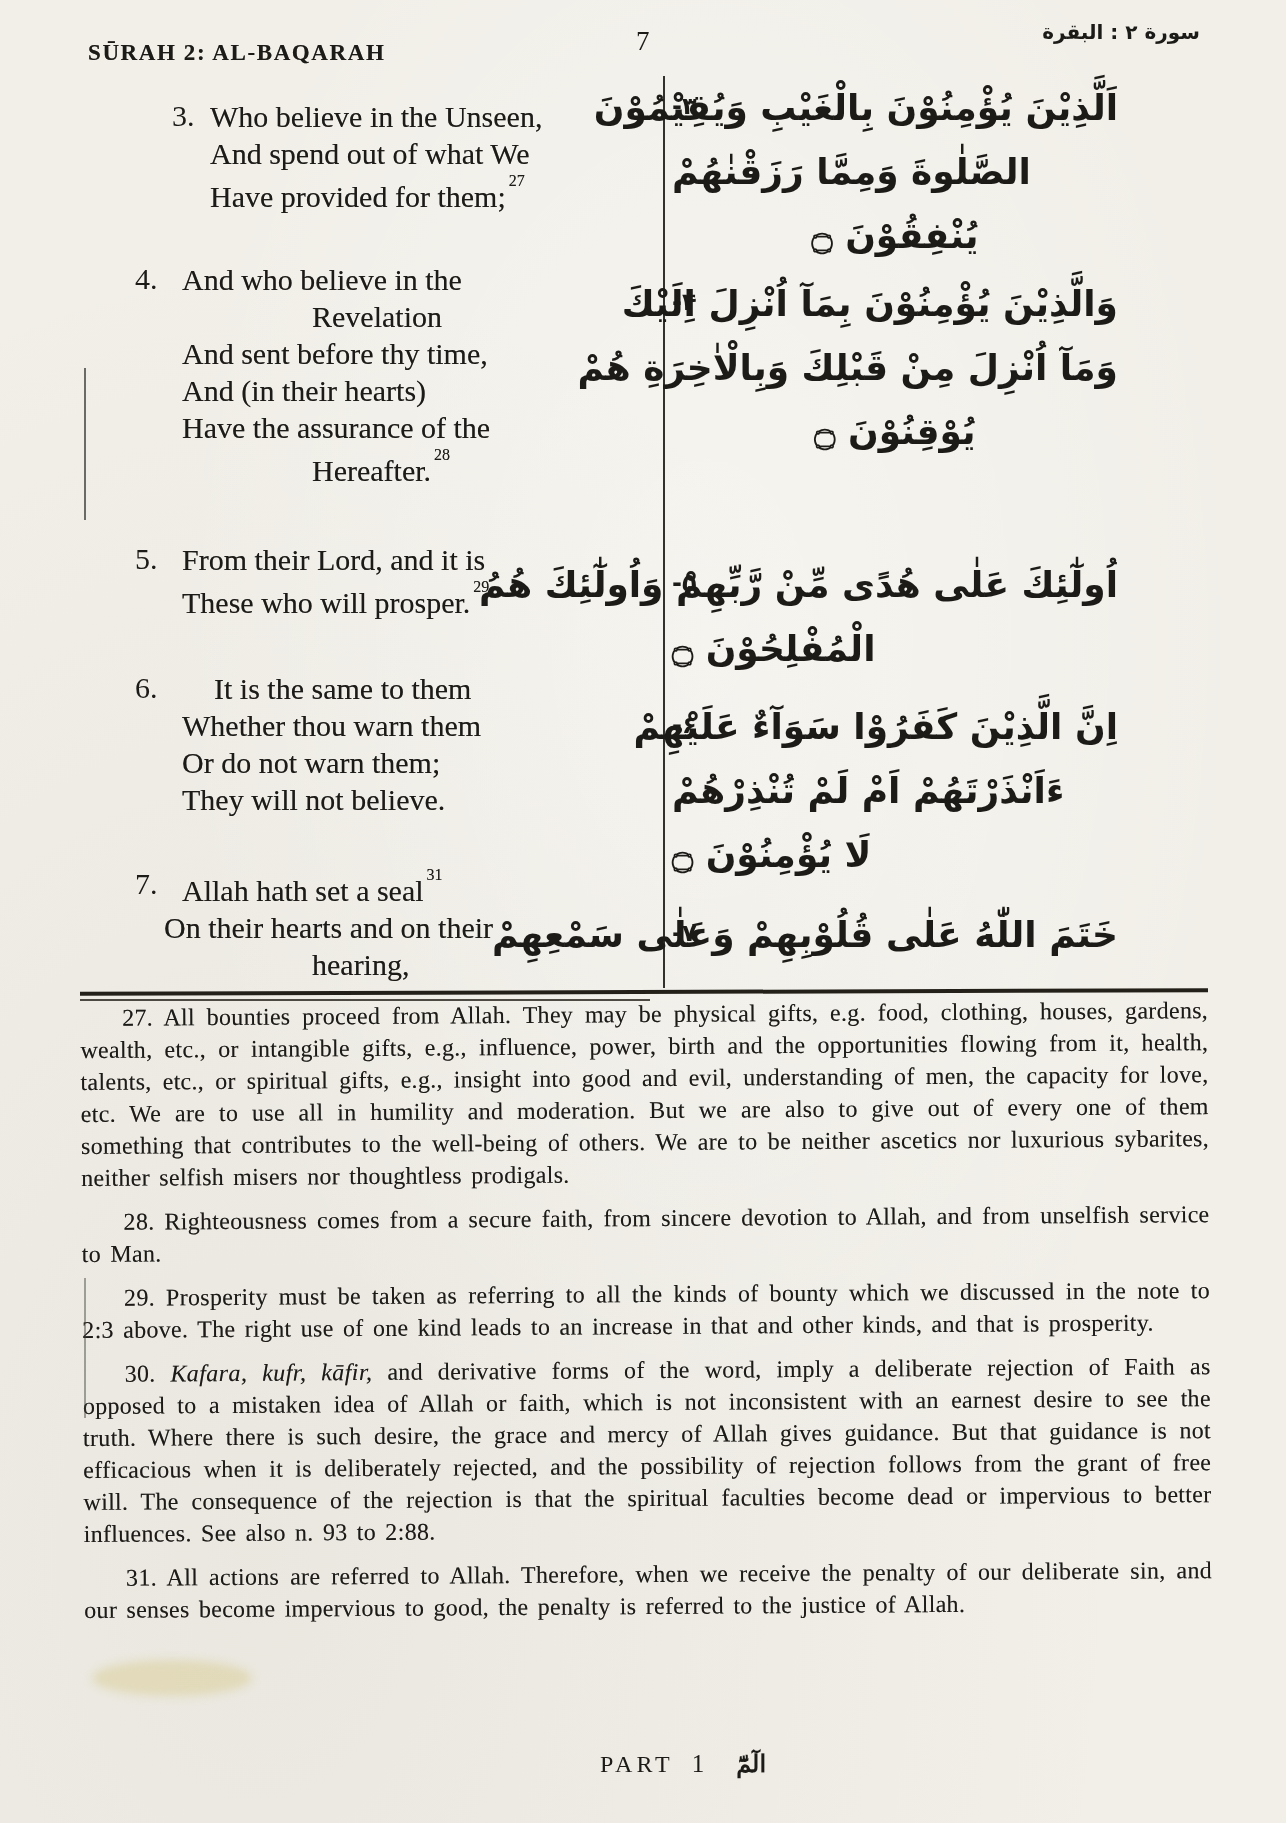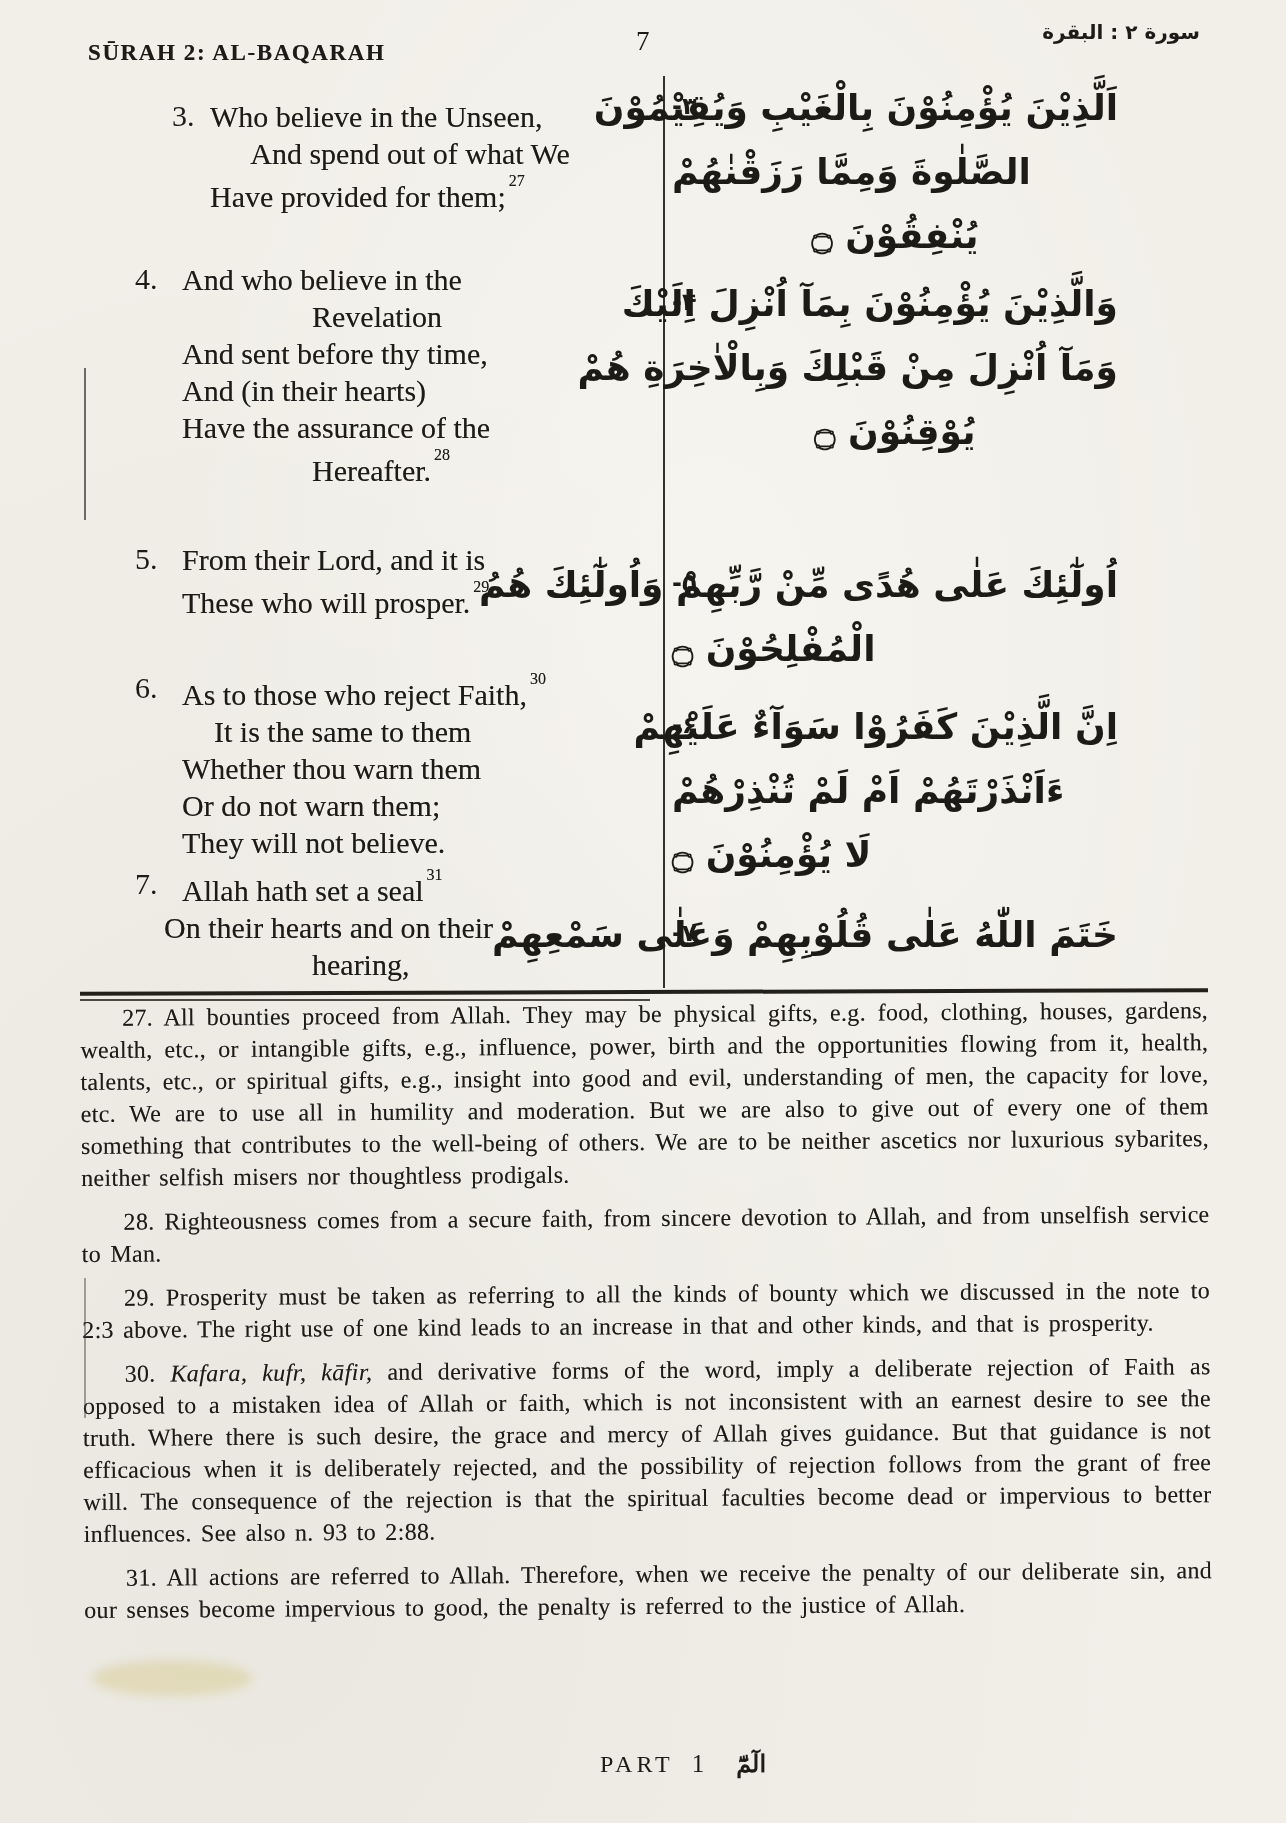--- a/index.html
+++ b/index.html
@@ -65,40 +65,39 @@
   <div class="surah-title">SŪRAH 2: AL-BAQARAH</div>
   <div class="page-num">7</div>
   <div class="arabic-title">سورة ٢ : البقرة</div>
 
   <div class="divider"></div>
 
   <div class="english-column">
       <div class="verse" style="top: 98px;">
         <span class="vnum" style="left: 62px;">3.</span>
         <div class="vline" style="margin-left: 100px;"><span>Who believe in the Unseen,</span></div>
-        <div class="vline" style="margin-left: 100px; text-align: center;"><span>And spend out of what We</span></div>
+        <div class="vline" style="margin-left: 100px;"><span>And spend out of what We</span></div>
         <div class="vline" style="margin-left: 100px;"><span>Have provided for them;</span><sup class="vsup">27</sup></div>
       </div>
       <div class="verse" style="top: 261px;">
         <span class="vnum" style="left: 25px;">4.</span>
         <div class="vline" style="margin-left: 72px;"><span>And who believe in the</span></div>
         <div class="vline ind" style="margin-left: 72px;"><span>Revelation</span></div>
         <div class="vline" style="margin-left: 72px;"><span>And sent before thy time,</span></div>
         <div class="vline" style="margin-left: 72px;"><span>And (in their hearts)</span></div>
         <div class="vline" style="margin-left: 72px;"><span>Have the assurance of the</span></div>
         <div class="vline ind" style="margin-left: 72px;"><span>Hereafter.</span><sup class="vsup">28</sup></div>
       </div>
       <div class="verse" style="top: 541px;">
         <span class="vnum" style="left: 25px;">5.</span>
         <div class="vline" style="margin-left: 72px;"><span>From their Lord, and it is</span></div>
         <div class="vline" style="margin-left: 72px;"><span>These who will prosper.</span><sup class="vsup">29</sup></div>
       </div>
       <div class="verse" style="top: 670px;">
         <span class="vnum" style="left: 25px;">6.</span>
-        <div class="vline" style="margin-left: 72px;"><span>As to those who reject Faith,</span><sup class="vsup">30</sup></div>
         <div class="vline" style="margin-left: 104px;"><span>It is the same to them</span></div>
         <div class="vline" style="margin-left: 72px;"><span>Whether thou warn them</span></div>
         <div class="vline" style="margin-left: 72px;"><span>Or do not warn them;</span></div>
         <div class="vline" style="margin-left: 72px;"><span>They will not believe.</span></div>
       </div>
       <div class="verse" style="top: 866px;">
         <span class="vnum" style="left: 25px;">7.</span>
         <div class="vline" style="margin-left: 72px;"><span>Allah hath set a seal</span><sup class="vsup">31</sup></div>
         <div class="vline" style="margin-left: 54px;"><span>On their hearts and on their</span></div>
         <div class="vline ind" style="margin-left: 72px;"><span>hearing,</span></div>

